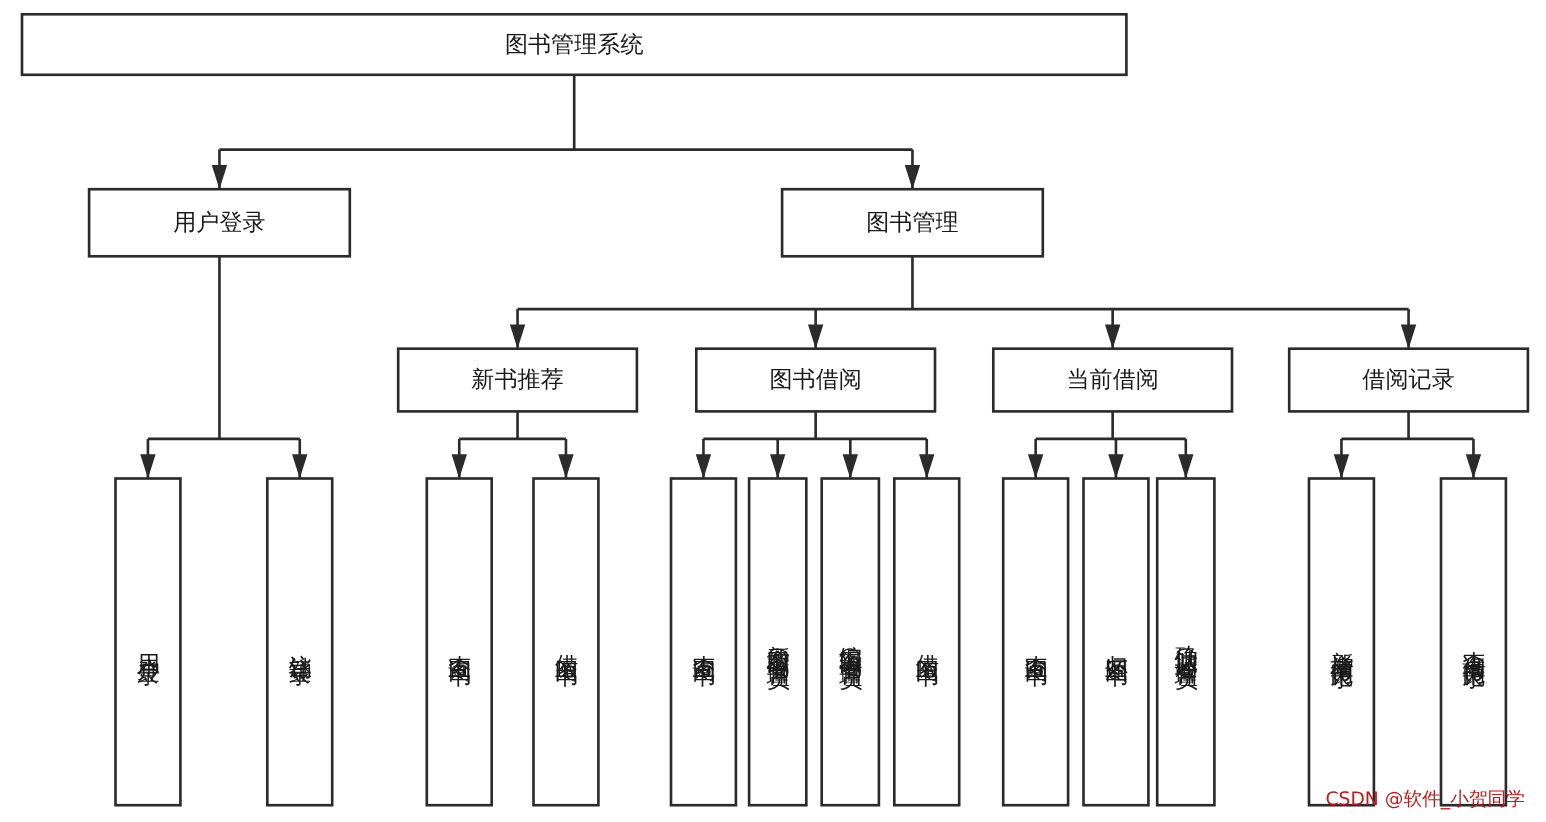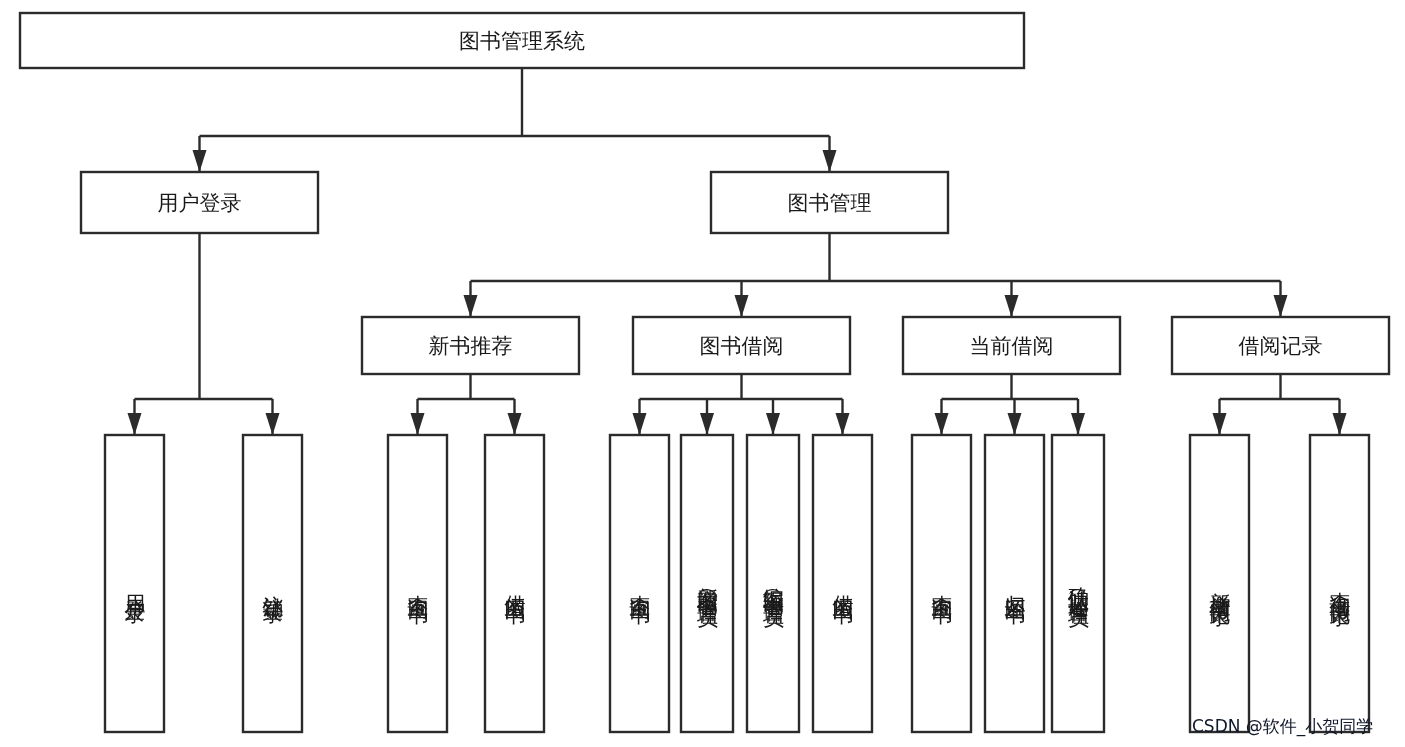--- a/index.html
+++ b/index.html
@@ -58,23 +58,24 @@
     letter-spacing: 3px;
     line-height: 1;
     white-space: nowrap;
     pointer-events: none;
     text-align: center;
   }
   .watermark {
     position: absolute;
     font-family: "DejaVu Sans", "Liberation Sans", sans-serif;
     font-size: 17px;
-    color: #0f172a;
+    color: #b91c1c;
     white-space: nowrap;
     pointer-events: none;
+    margin-left: 13px;
   }
 </style>
 </head>
 <body>
 
 <div id="diagram-root">
 
   <svg class="flow" viewBox="0 0 1405 747">
     <g id="edge-layer">
         <path class="connector" d="M 522 68 L 522 136"></path>

